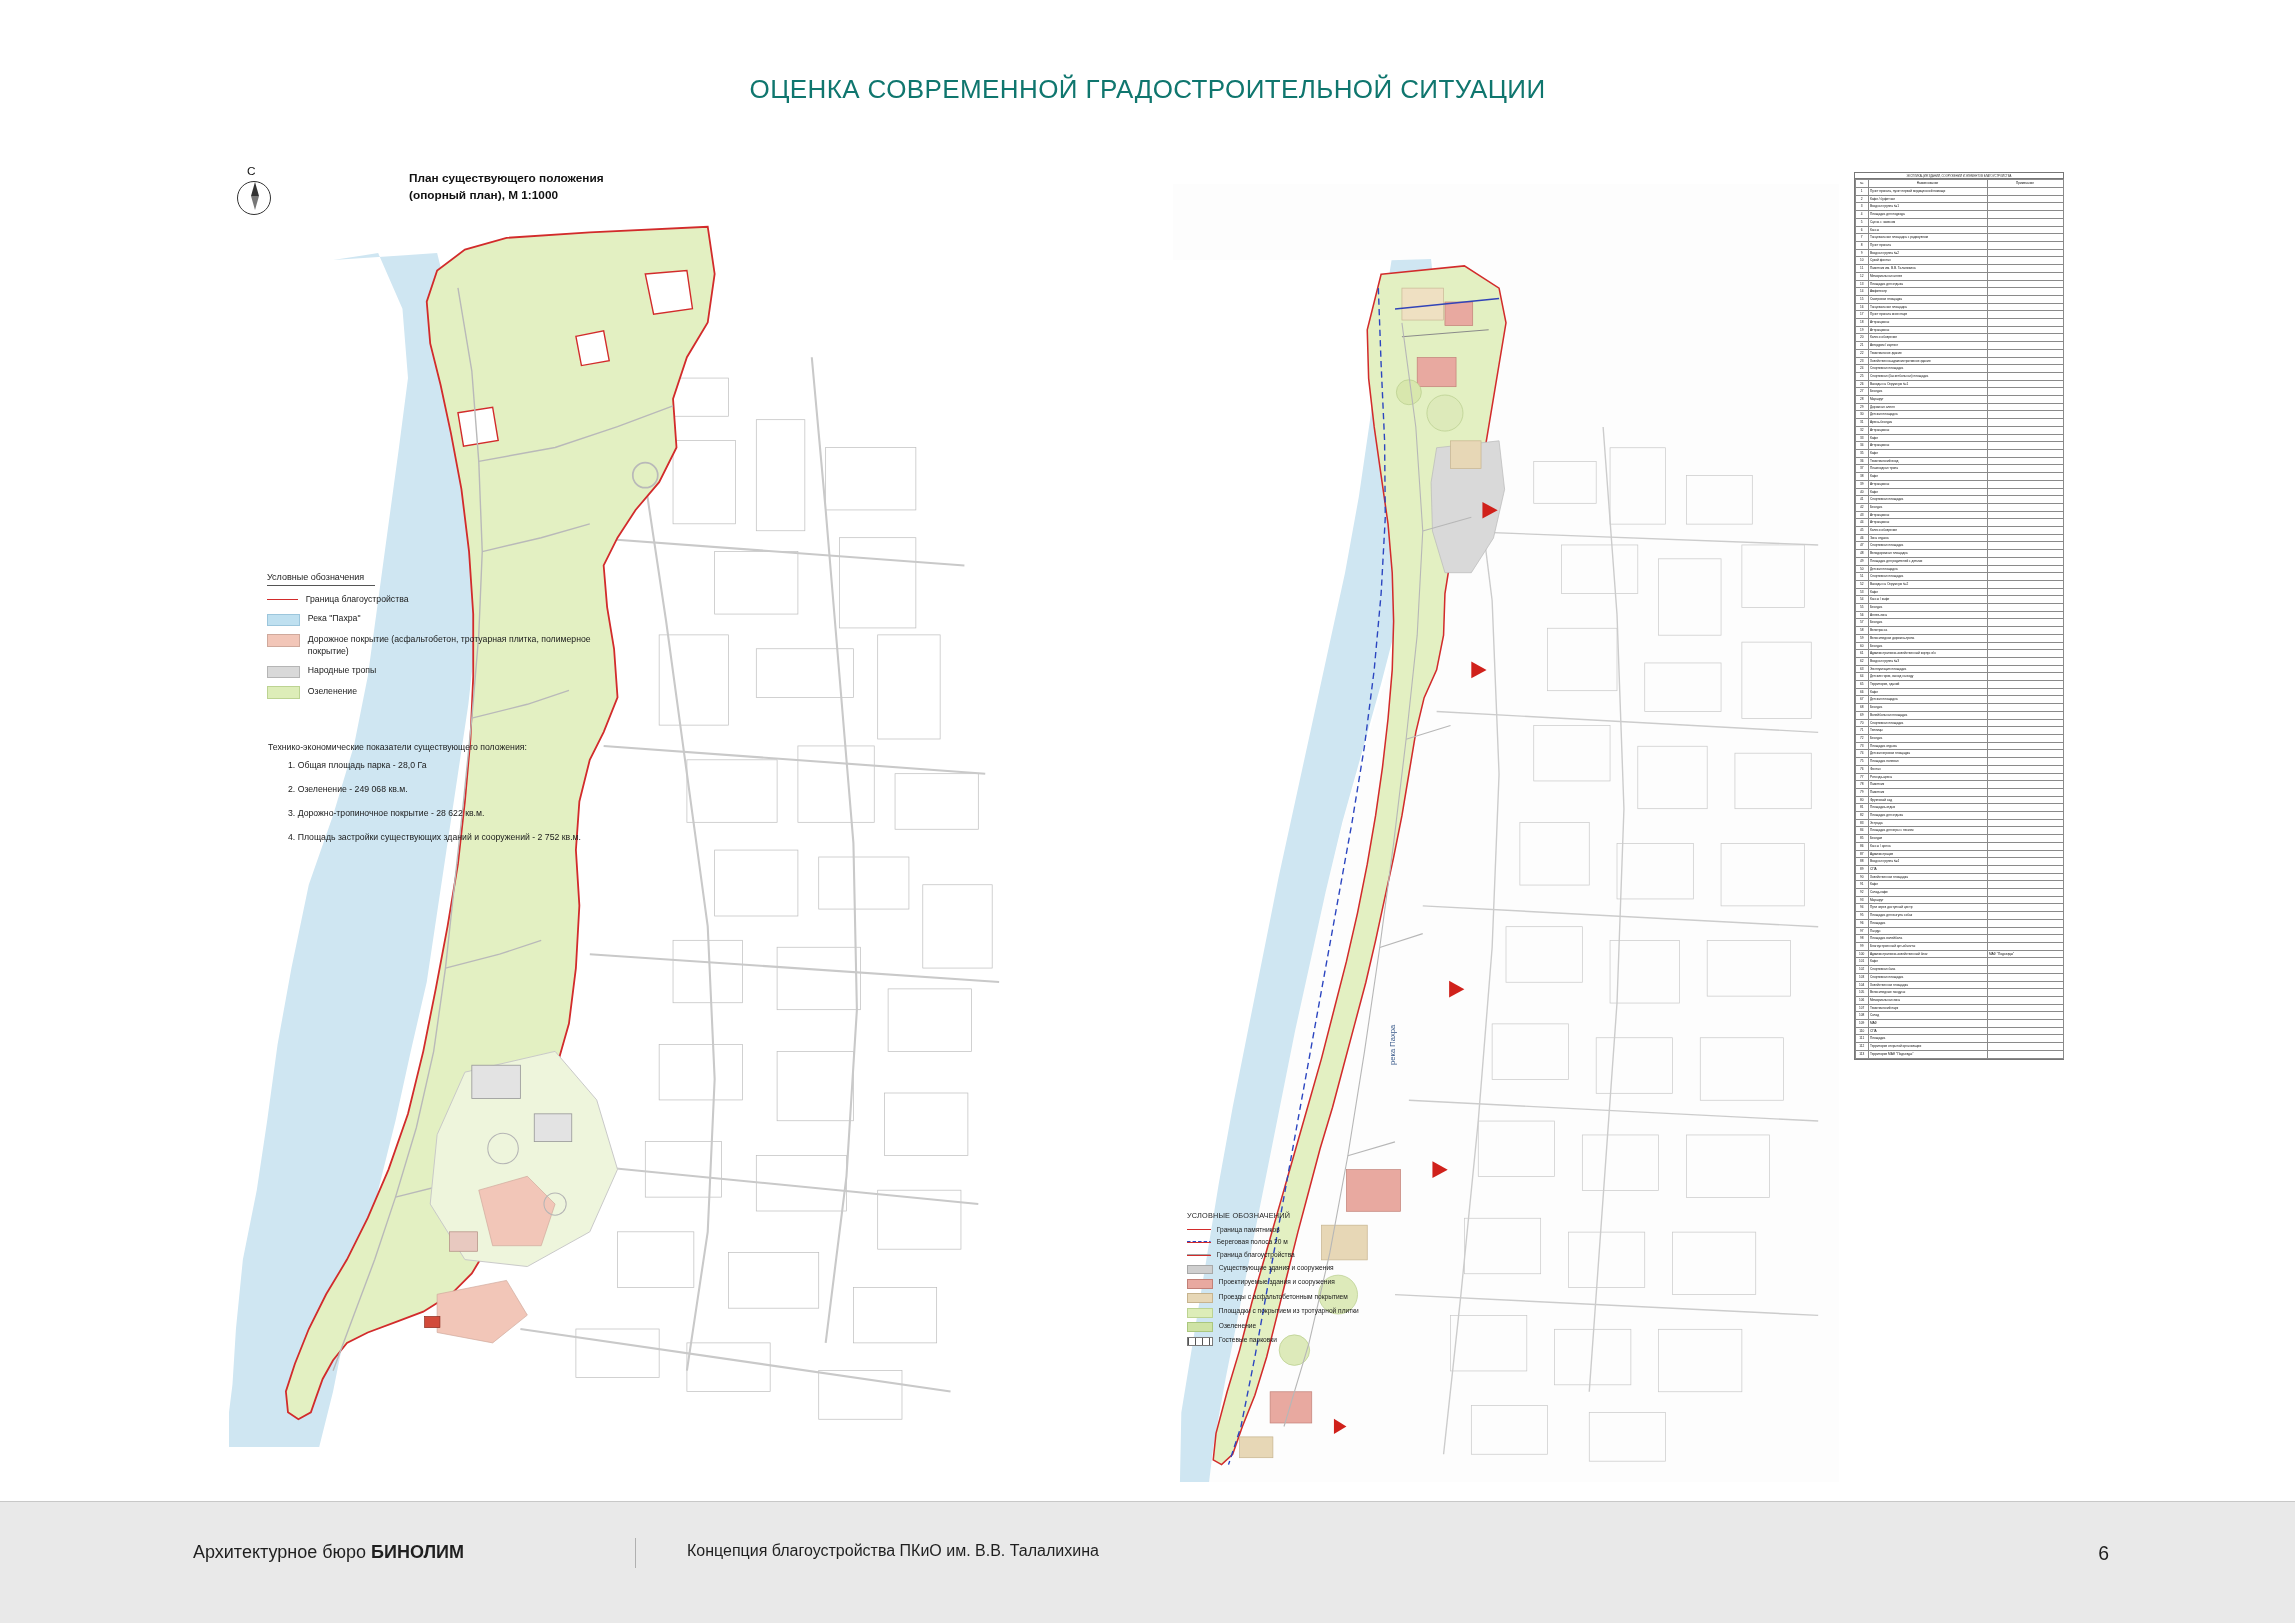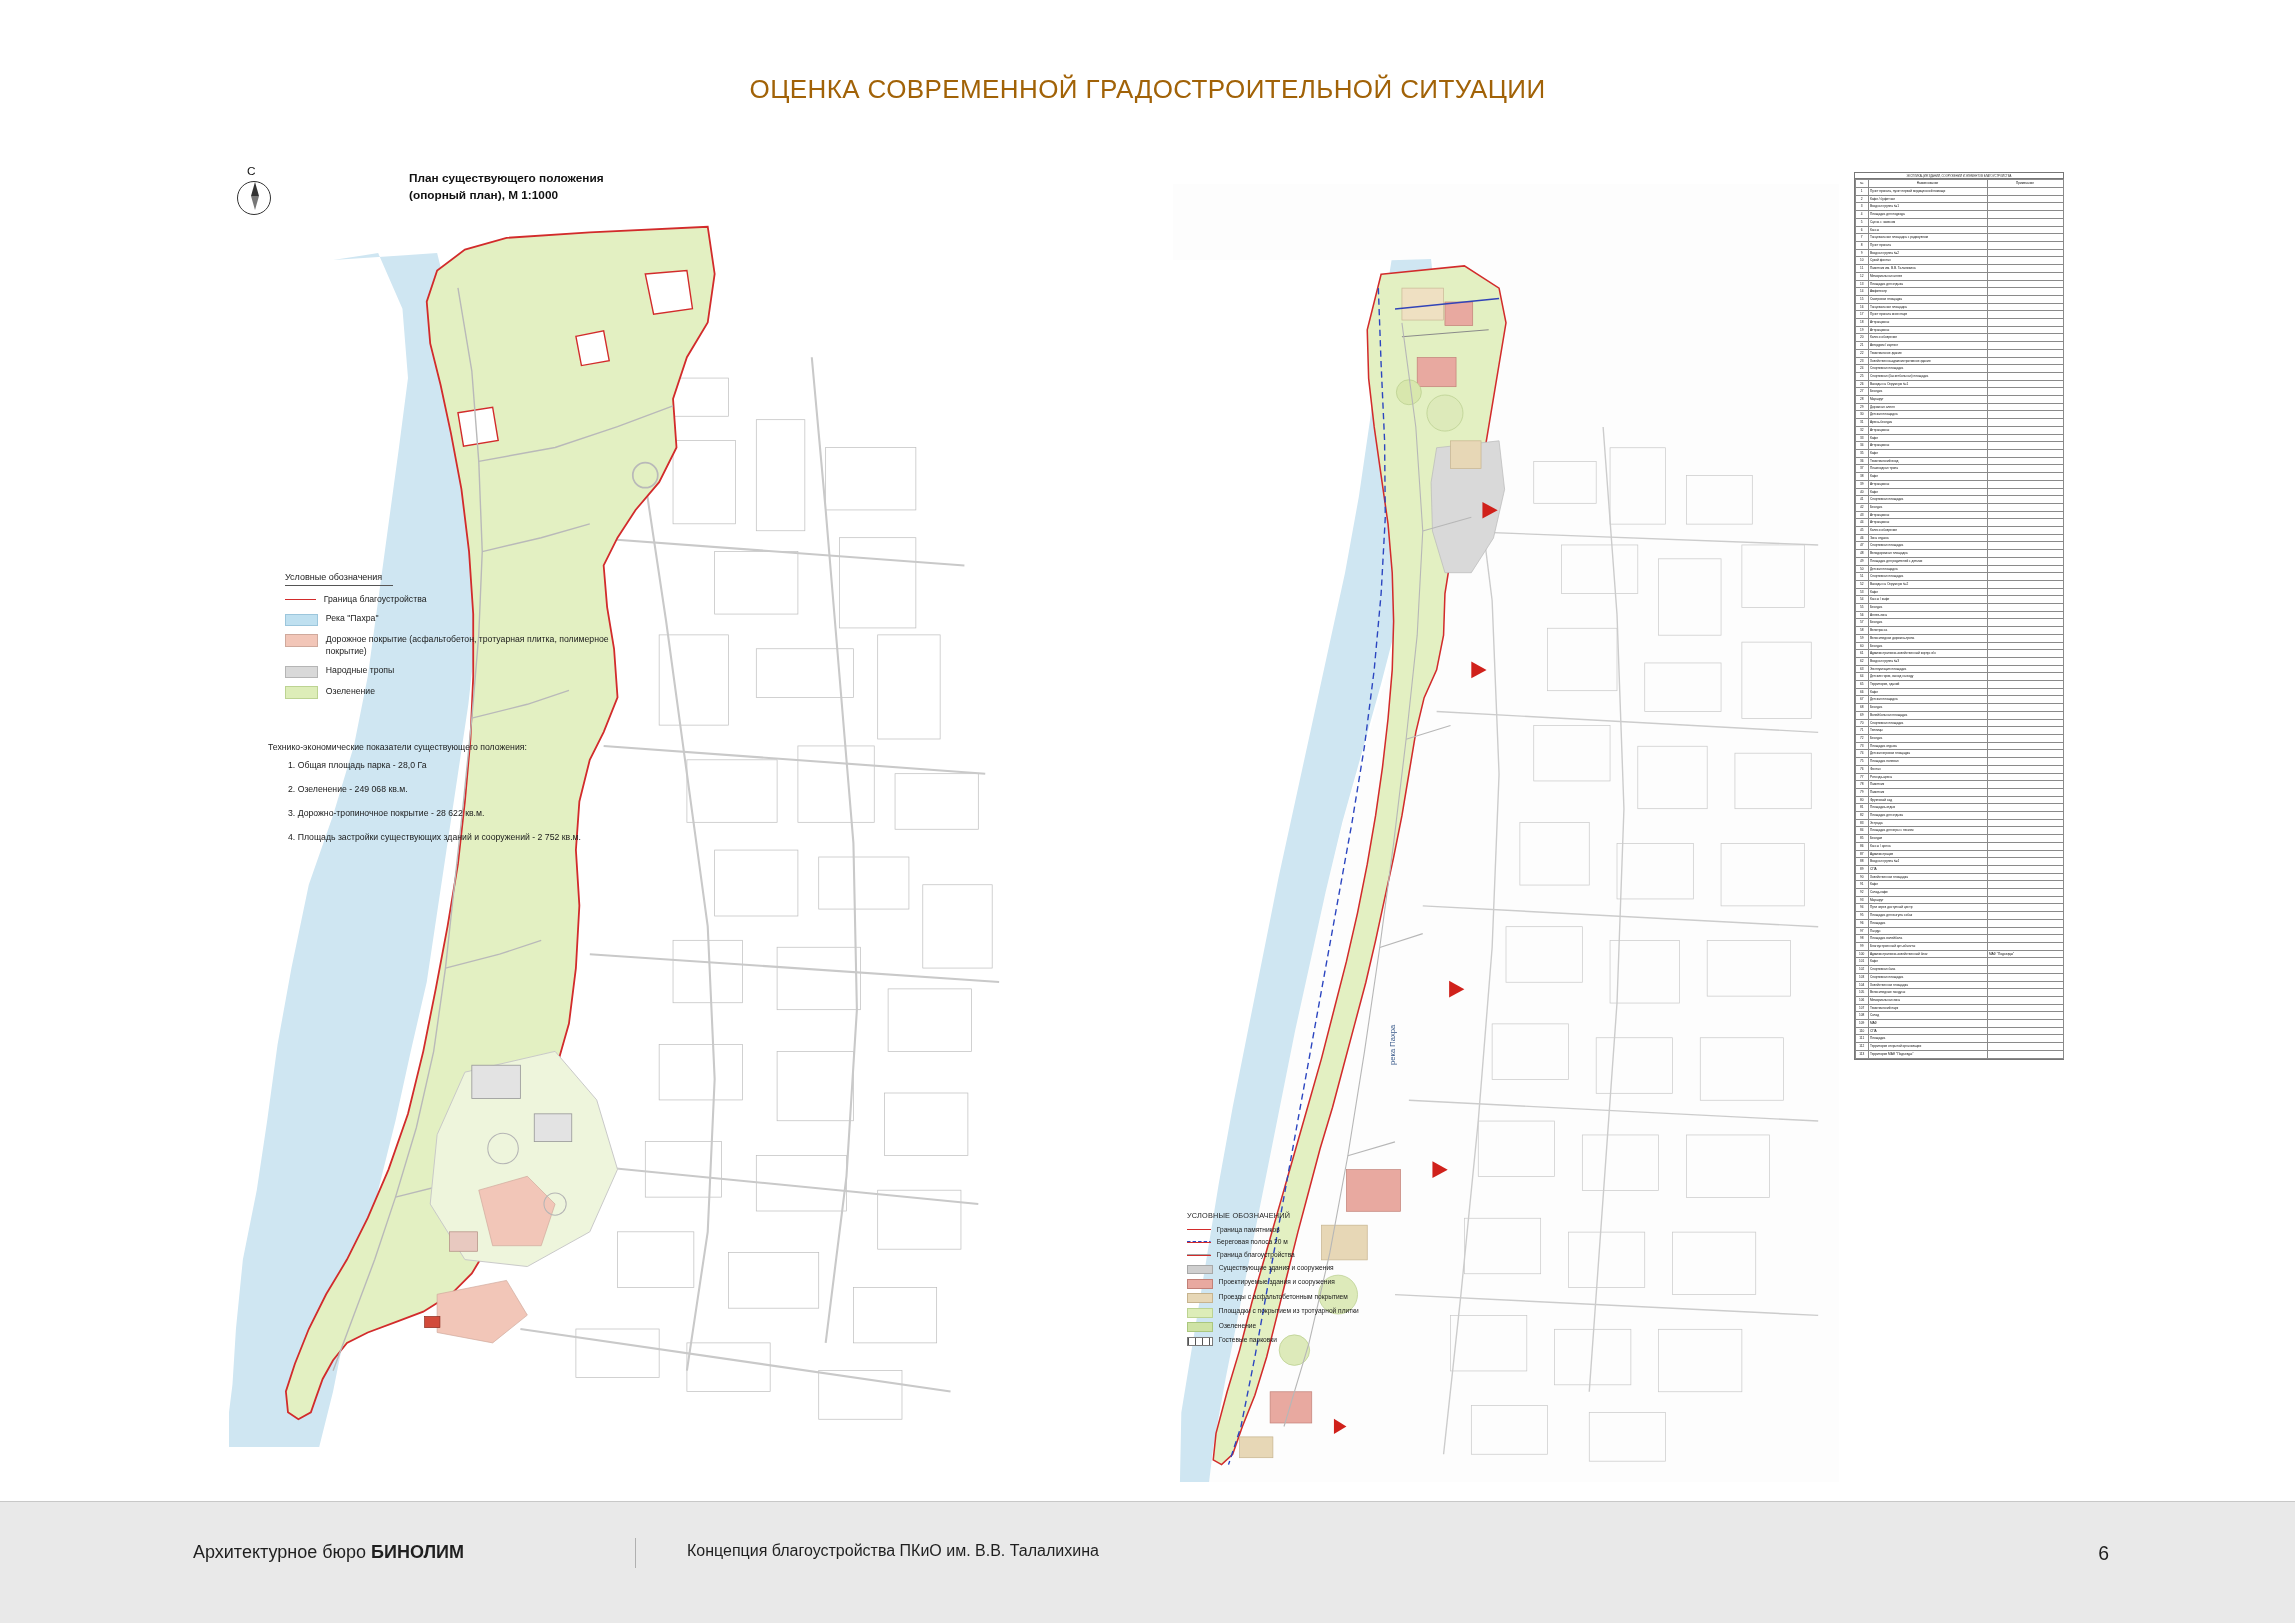--- a/index.html
+++ b/index.html
@@ -18,21 +18,21 @@
 
   
   .page-title {
     position: absolute;
     top: 74px;
     left: 0;
     width: 100%;
     text-align: center;
     font-size: 26px;
     letter-spacing: 0.4px;
-    color: #a16207;
+    color: #0f766e;
     font-weight: 400;
   }
 
   
   .footer {
     position: absolute;
     left: 0;
     bottom: 0;
     width: 2295px;
     height: 121px;
@@ -138,21 +138,21 @@
   
   .map-canvas {
     position: absolute;
     inset: 0;
   }
   .map-canvas svg { display:block; width: 100%; height: 100%; }
 
   
   #legend-left {
     position: absolute;
-    left: 56px;
+    left: 38px;
     top: 423px;
     width: 326px;
   }
   #legend-left .leg-title {
     font-size: 9px;
     color: #222;
     margin-bottom: 2.8px;
   }
   #legend-left .leg-rule {
     width: 108px;

